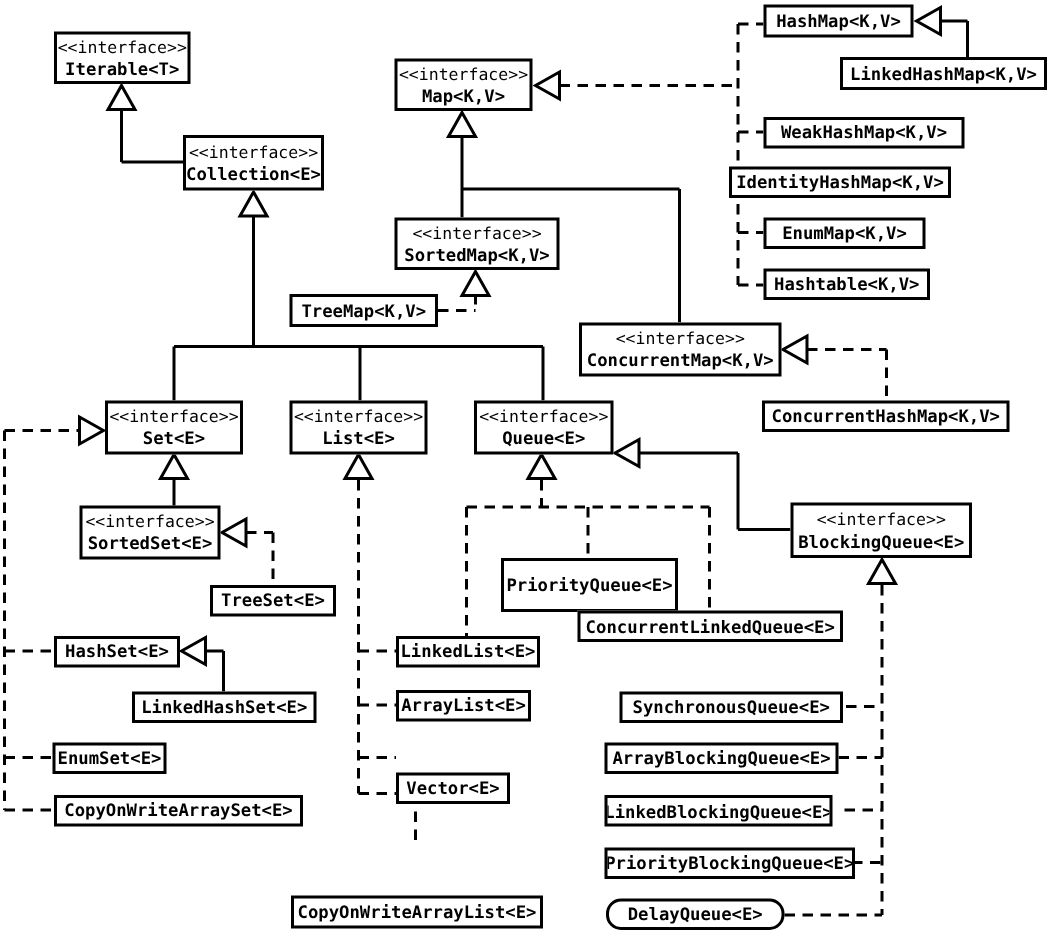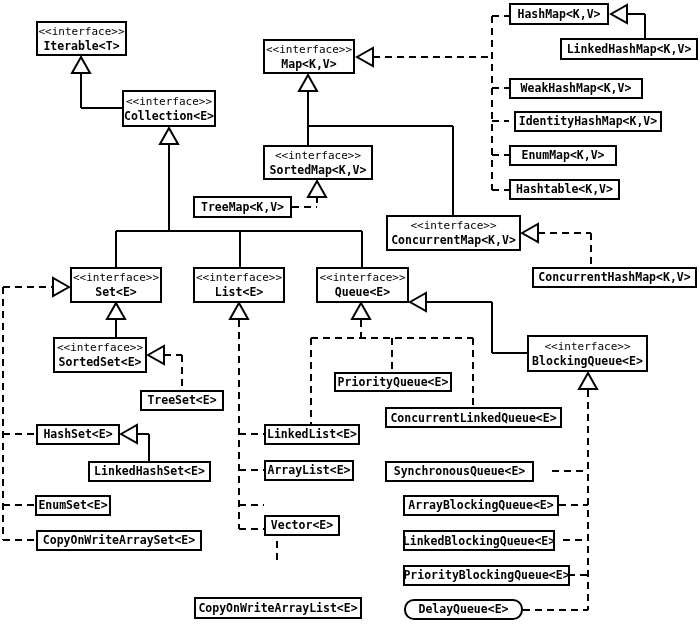--- a/index.html
+++ b/index.html
@@ -107,34 +107,34 @@
     </div>
     <div class="node" style="left: 509px; top: 3px; width: 100px; height: 22px;">
       <div class="label">HashMap&lt;K,V&gt;</div>
     </div>
     <div class="node" style="left: 560px; top: 38px; width: 138px; height: 22px;">
       <div class="label">LinkedHashMap&lt;K,V&gt;</div>
     </div>
     <div class="node" style="left: 509px; top: 78px; width: 134px; height: 21px;">
       <div class="label">WeakHashMap&lt;K,V&gt;</div>
     </div>
-    <div class="node" style="left: 514px; top: 111px; width: 148px; height: 21px;">
+    <div class="node" style="left: 486px; top: 111px; width: 148px; height: 21px;">
       <div class="label">IdentityHashMap&lt;K,V&gt;</div>
     </div>
     <div class="node" style="left: 509px; top: 145px; width: 108px; height: 21px;">
       <div class="label">EnumMap&lt;K,V&gt;</div>
     </div>
     <div class="node" style="left: 509px; top: 179px; width: 111px; height: 21px;">
       <div class="label">Hashtable&lt;K,V&gt;</div>
     </div>
     <div class="node" style="left: 386px; top: 215px; width: 135px; height: 36px;">
       <div class="stereo">&lt;&lt;interface&gt;&gt;</div>
       <div class="label">ConcurrentMap&lt;K,V&gt;</div>
     </div>
-    <div class="node" style="left: 532px; top: 267px; width: 165px; height: 21px; justify-content: center;">
+    <div class="node" style="left: 508px; top: 267px; width: 165px; height: 21px; justify-content: center;">
       <div class="label">ConcurrentHashMap&lt;K,V&gt;</div>
     </div>
     <div class="node" style="left: 70px; top: 267px; width: 92px; height: 36px;">
       <div class="stereo">&lt;&lt;interface&gt;&gt;</div>
       <div class="label">Set&lt;E&gt;</div>
     </div>
     <div class="node" style="left: 193px; top: 267px; width: 92px; height: 36px;">
       <div class="stereo">&lt;&lt;interface&gt;&gt;</div>
       <div class="label">List&lt;E&gt;</div>
     </div>
@@ -166,31 +166,31 @@
     </div>
     <div class="node" style="left: 264px; top: 460px; width: 90px; height: 21px;">
       <div class="label">ArrayList&lt;E&gt;</div>
     </div>
     <div class="node" style="left: 264px; top: 495px; width: 76px; height: 21px; margin-top: 20px;">
       <div class="label">Vector&lt;E&gt;</div>
     </div>
     <div class="node" style="left: 194px; top: 565px; width: 168px; height: 22px; margin-top: 32px;">
       <div class="label">CopyOnWriteArrayList&lt;E&gt;</div>
     </div>
-    <div class="node" style="left: 334px; top: 372px; width: 118px; height: 20px;">
+    <div class="node" style="left: 334px; top: 372px; width: 118px; height: 36px;">
       <div class="label">PriorityQueue&lt;E&gt;</div>
     </div>
     <div class="node" style="left: 385px; top: 407px; width: 177px; height: 21px; justify-content: flex-end;">
       <div class="label">ConcurrentLinkedQueue&lt;E&gt;</div>
     </div>
     <div class="node" style="left: 527px; top: 335px; width: 121px; height: 37px;">
       <div class="stereo">&lt;&lt;interface&gt;&gt;</div>
       <div class="label">BlockingQueue&lt;E&gt;</div>
     </div>
-    <div class="node" style="left: 385px; top: 461px; width: 149px; height: 21px; justify-content: center;">
+    <div class="node" style="left: 413px; top: 461px; width: 149px; height: 21px; justify-content: center;">
       <div class="label">SynchronousQueue&lt;E&gt;</div>
     </div>
     <div class="node" style="left: 403px; top: 495px; width: 156px; height: 21px;">
       <div class="label">ArrayBlockingQueue&lt;E&gt;</div>
     </div>
     <div class="node" style="left: 403px; top: 530px; width: 152px; height: 21px; justify-content: flex-end;">
       <div class="label">LinkedBlockingQueue&lt;E&gt;</div>
     </div>
     <div class="node" style="left: 403px; top: 565px; width: 167px; height: 21px;">
       <div class="label">PriorityBlockingQueue&lt;E&gt;</div>

